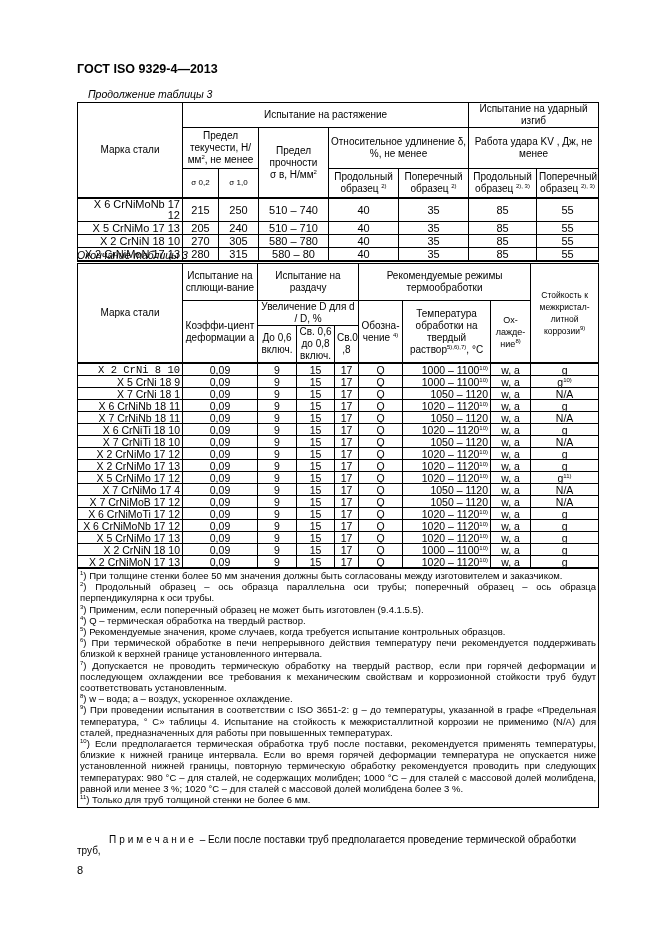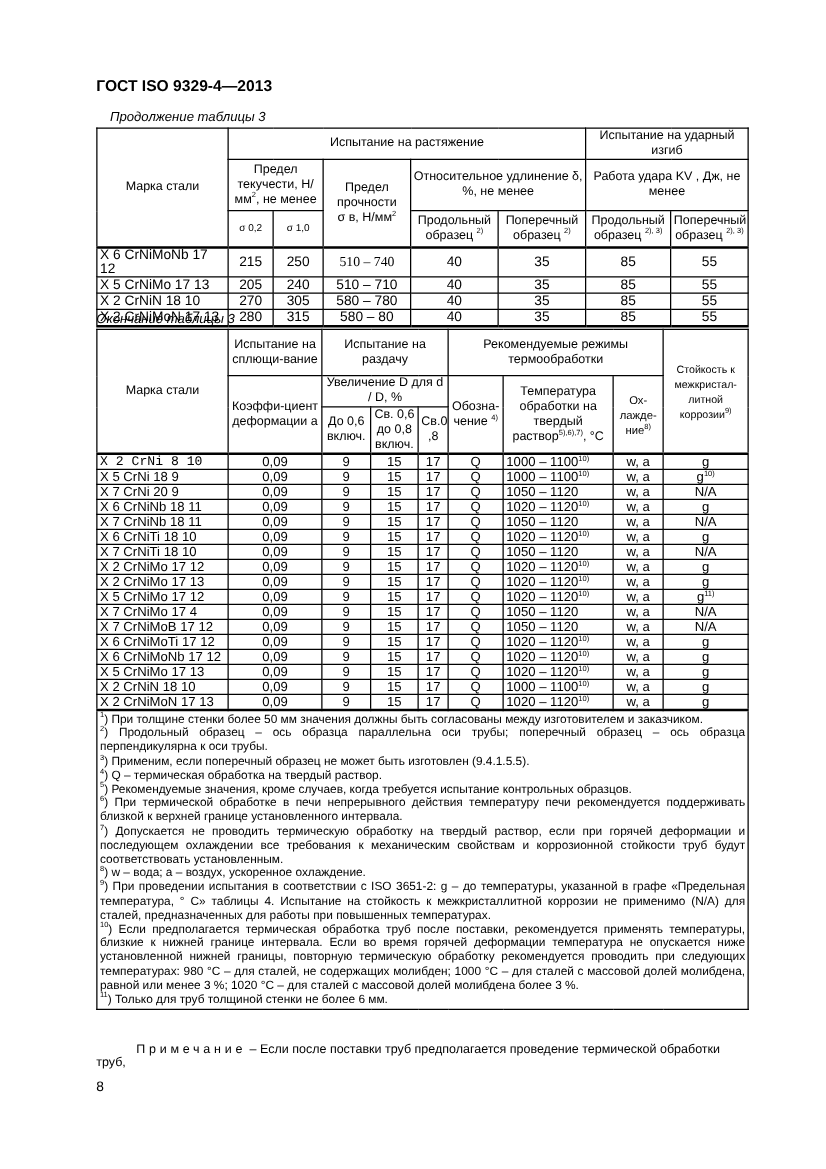--- a/index.html
+++ b/index.html
@@ -1,21 +1,21 @@
 <!DOCTYPE html>
 <html><head>
 <meta charset="utf-8">
 <style>
   html, body { margin: 0; padding: 0; background: #fff; }
   body { width: 661px; height: 935px; position: relative; font-family: "Liberation Sans", sans-serif; color: #000; overflow: hidden; }
   .doc-title { position: absolute; left: 77px; top: 62px; font-size: 12.5px; font-weight: bold; }
   .cap { position: absolute; left: 77px; font-size: 10.5px; font-style: italic; }
   table { border-collapse: collapse; position: absolute; left: 77px; font-size: 10.5px; table-layout: fixed; }
   td, th { border: 1px solid #000; padding: 0 2px; text-align: center; vertical-align: middle; font-weight: normal; line-height: 12px; }
-  td.l { text-align: left; padding-left: 2px; }
+  td.l { text-align: right; padding-left: 2px; }
   sup { font-size: 6px; line-height: 0; }
   #t1 { top: 102px; width: 521px; }
   #t1 td.hd { font-size: 10px; }
   #t1 tr.data td { height: 12px; line-height: 11px; font-size: 11px; }
   #t2 { top: 263px; width: 521px; }
   #t2 td.hd { font-size: 10px; }
   #t2 tr.data td { height: 11px; line-height: 10px; font-size: 10.5px; }
   #t2 td.fn { text-align: justify; font-size: 9.5px; line-height: 11.2px; padding: 1px 2px 2px 2px; border-top: 2px solid #000; }
   .fnline { display: block; }
   .note { position: absolute; left: 77px; top: 834px; width: 521px; font-size: 10px; text-indent: 32px; }
@@ -59,21 +59,21 @@
     <td class="hd"><span>Поперечный образец</span> <sup>2)</sup></td>
     <td class="hd"><span>Продольный образец</span> <sup>2), 3)</sup></td>
     <td class="hd"><span>Поперечный образец</span> <sup>2), 3)</sup></td>
   </tr>
   </tbody>
     <tbody id="t1-body">
       <tr class="data">
         <td class="l" style="border-top-width: 2px;">X 6 CrNiMoNb 17 12</td>
         <td style="border-top-width: 2px;">215</td>
         <td style="border-top-width: 2px;">250</td>
-        <td style="border-top-width: 2px; font-family: Liberation Serif, serif;">510 – 740</td>
+        <td style="border-top-width: 2px;">510 – 740</td>
         <td style="border-top-width: 2px;">40</td>
         <td style="border-top-width: 2px;">35</td>
         <td style="border-top-width: 2px;">85</td>
         <td style="border-top-width: 2px;">55</td>
       </tr>
       <tr class="data">
         <td class="l">X 5 CrNiMo 17 13</td>
         <td>205</td>
         <td>240</td>
         <td>510 – 710</td>
@@ -157,21 +157,21 @@
         <td><span>0,09</span></td>
         <td><span>9</span></td>
         <td><span>15</span></td>
         <td><span>17</span></td>
         <td><span>Q</span></td>
         <td class="l"><span>1000 – 1100</span><sup>10)</sup></td>
         <td><span>w, a</span></td>
         <td><span>g</span><sup>10)</sup></td>
       </tr>
       <tr class="data">
-        <td class="l"><span>X 7 CrNi 20 9</span></td>
+        <td class="l"><span>X 7 CrNi 18 1</span></td>
         <td><span>0,09</span></td>
         <td><span>9</span></td>
         <td><span>15</span></td>
         <td><span>17</span></td>
         <td><span>Q</span></td>
         <td class="l"><span>1050 – 1120</span></td>
         <td><span>w, a</span></td>
         <td><span>N/A</span></td>
       </tr>
       <tr class="data">

